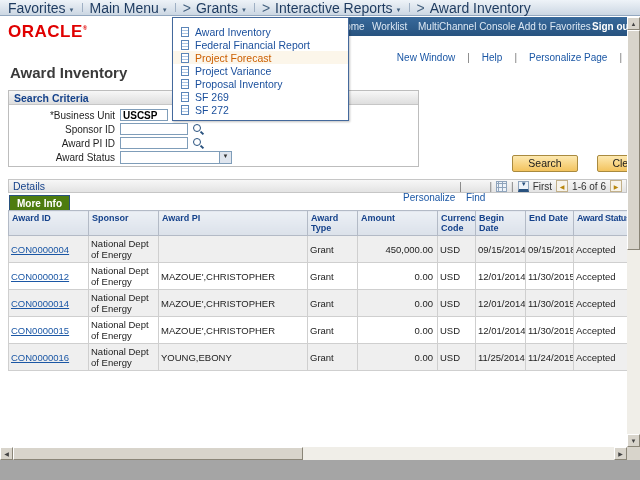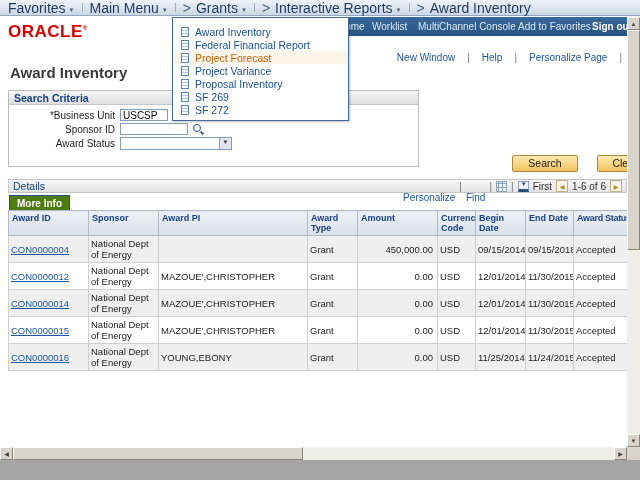--- a/index.html
+++ b/index.html
@@ -49,21 +49,21 @@
   .page-title { position:absolute; left:10px; top:64px; font-size:15px; font-weight:bold; color:#3a3a3a; }
 
   
   .searchbox { position:absolute; left:8px; top:90px; width:411px; height:77px;
     border:1px solid #bdbdbd; background:#fff; }
   .box-hdr { height:14px; background:linear-gradient(#f7f7f7,#dedede); border-bottom:1px solid #c6c6c6;
     color:#15428b; font-weight:bold; font-size:10.5px; padding:1px 5px; }
   .fields { padding-top:3px; }
   .f-row { display:flex; align-items:center; height:14px; }
   .f-label { width:106px; text-align:right; margin-right:5px; font-size:10px; color:#1e1e1e; }
-  .txt { height:12px; border:1px solid #7f9db9; font-size:10px; padding:0 2px; font-family:inherit; }
+  .txt { height:12px; border:1px solid #7f9db9; font-size:10px; padding:0 2px; font-family:inherit;font-weight:bold; }
   .txt.bu { width:48px; } .txt.mid { width:68px; }
   .lookup { width:13px; height:13px; position:relative; margin-left:4px; cursor:pointer; display:inline-block; }
   .lookup::before { content:""; position:absolute; left:1px; top:1px; width:6px; height:6px;
     border:1.5px solid #28517e; border-radius:50%; }
   .lookup::after { content:""; position:absolute; left:8px; top:9px; width:4px; height:2px;
     background:#28517e; transform:rotate(45deg); }
   .select { width:112px; height:13px; border:1px solid #7f9db9; background:#fff; position:relative; }
   .sel-value { font-size:10px; padding-left:2px; line-height:11px; display:block; }
   .select-btn { position:absolute; right:0; top:0; width:12px; height:11px; background:#dfe5ee;
     border-left:1px solid #7f9db9; text-align:center; cursor:pointer; }
@@ -222,20 +222,25 @@
     <div class="box-hdr">Search Criteria</div>
     <div class="fields">
       <div class="f-row">
         <span class="f-label">*Business Unit</span>
         <input class="txt bu" value="USCSP" style="">
         <span class="lookup"></span>
         <span class="lookup"></span>
       </div>
       <div class="f-row">
         <span class="f-label">Sponsor ID</span>
+        <input class="txt mid" value="" style="">
+        <span class="lookup"></span>
+      </div>
+      <div class="f-row">
+        <span class="f-label">Award PI ID</span>
         <input class="txt mid" value="" style="">
         <span class="lookup"></span>
       </div>
       <div class="f-row">
         <span class="f-label">Award Status</span>
         <span class="select">
           <span class="sel-value"></span>
           <span class="select-btn"></span>
         </span>
       </div>

